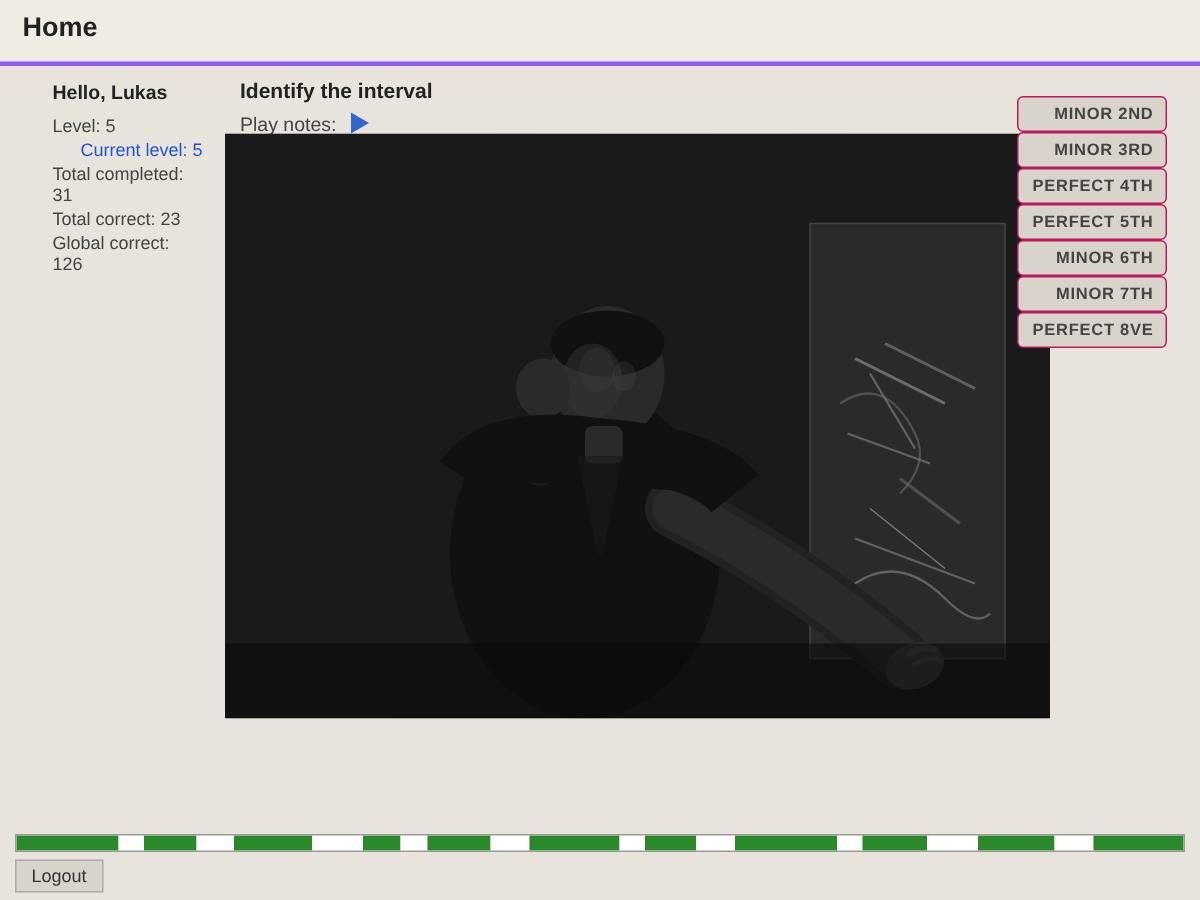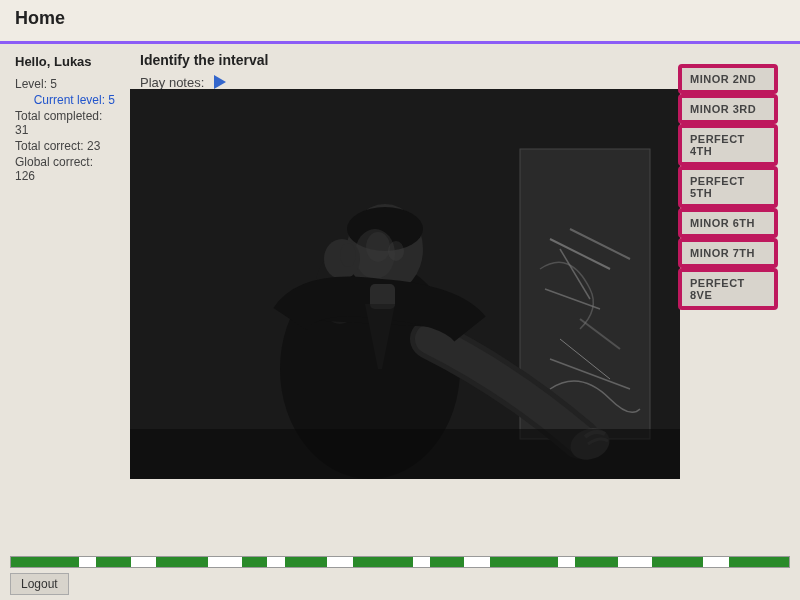--- a/index.html
+++ b/index.html
@@ -24,20 +24,21 @@
       font-size: 18px;
       font-weight: bold;
       color: #222;
       margin-bottom: 4px;
     }
 
     .main-content {
       display: flex;
       position: relative;
       height: 510px;
+      margin-left: 20px;
     }
 
     .left-panel {
       width: 130px;
       padding: 10px 15px;
       flex-shrink: 0;
     }
 
     .hello-text {
       font-weight: bold;
@@ -117,27 +118,27 @@
       display: flex;
       flex-direction: column;
       gap: 6px;
       position: absolute;
       right: 10px;
       top: 10px;
     }
 
     .interval-button {
       background-color: #d8d4cc;
-      border: 4px solid #be185d;
+      border: 1px solid #be185d;
       border-radius: 4px;
       padding: 5px 8px;
       font-size: 11px;
       font-weight: bold;
       color: #444;
-      text-align: left;
+      text-align: right;
       cursor: pointer;
       letter-spacing: 0.5px;
       width: 100px;
     }
 
     .progress-bar-area {
       position: absolute;
       bottom: 28px;
       left: 0;
       right: 0;

